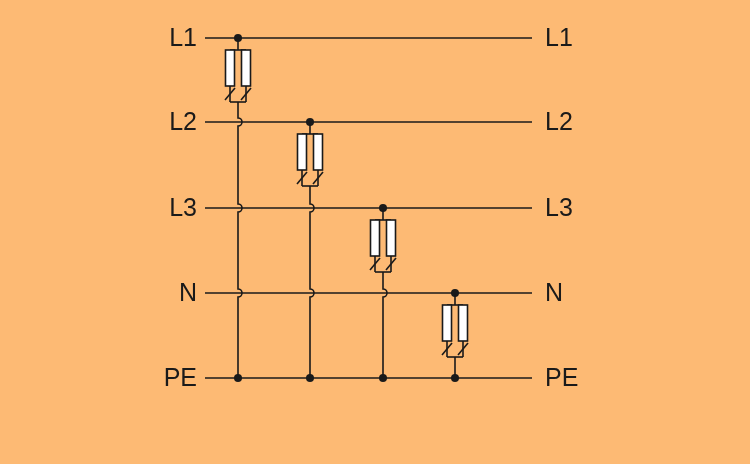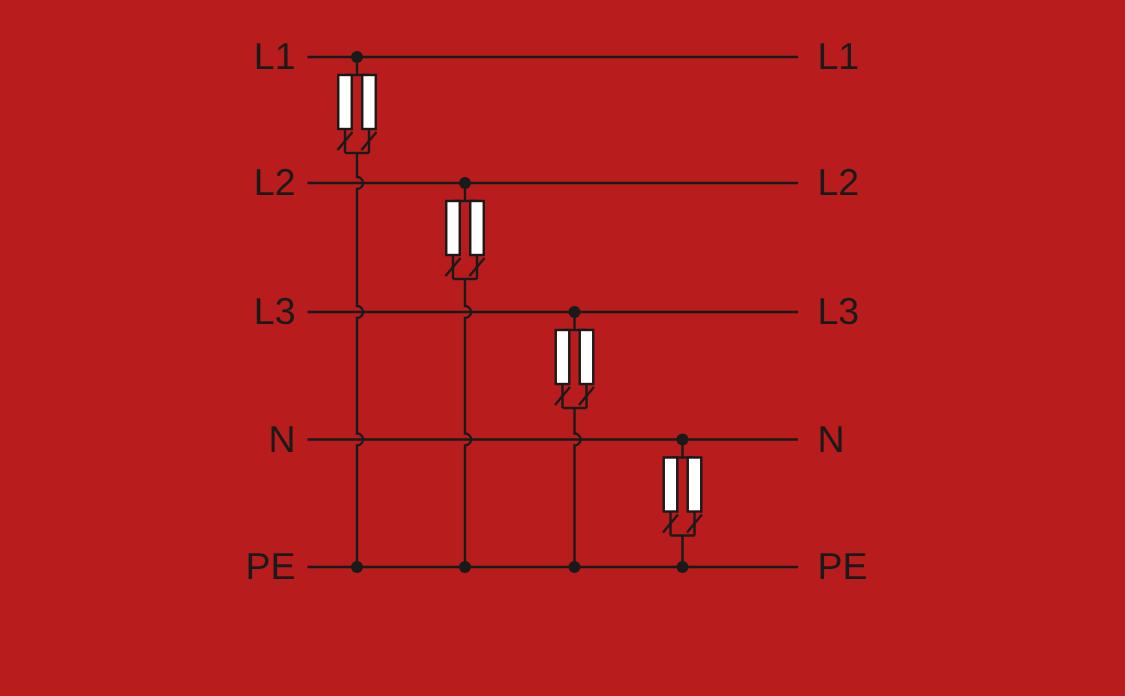--- a/index.html
+++ b/index.html
@@ -4,21 +4,21 @@
 <style>
   html, body {
     margin: 0;
     padding: 0;
     background: #ffffff;
   }
   .canvas {
     position: relative;
     width: 750px;
     height: 464px;
-    background: #b91c1c;
+    background: #fdba74;
     overflow: hidden;
   }
   svg.schematic {
     display: block;
     width: 750px;
     height: 464px;
   }
   svg.schematic line,
   svg.schematic path {
     stroke: #1a1a1a;

